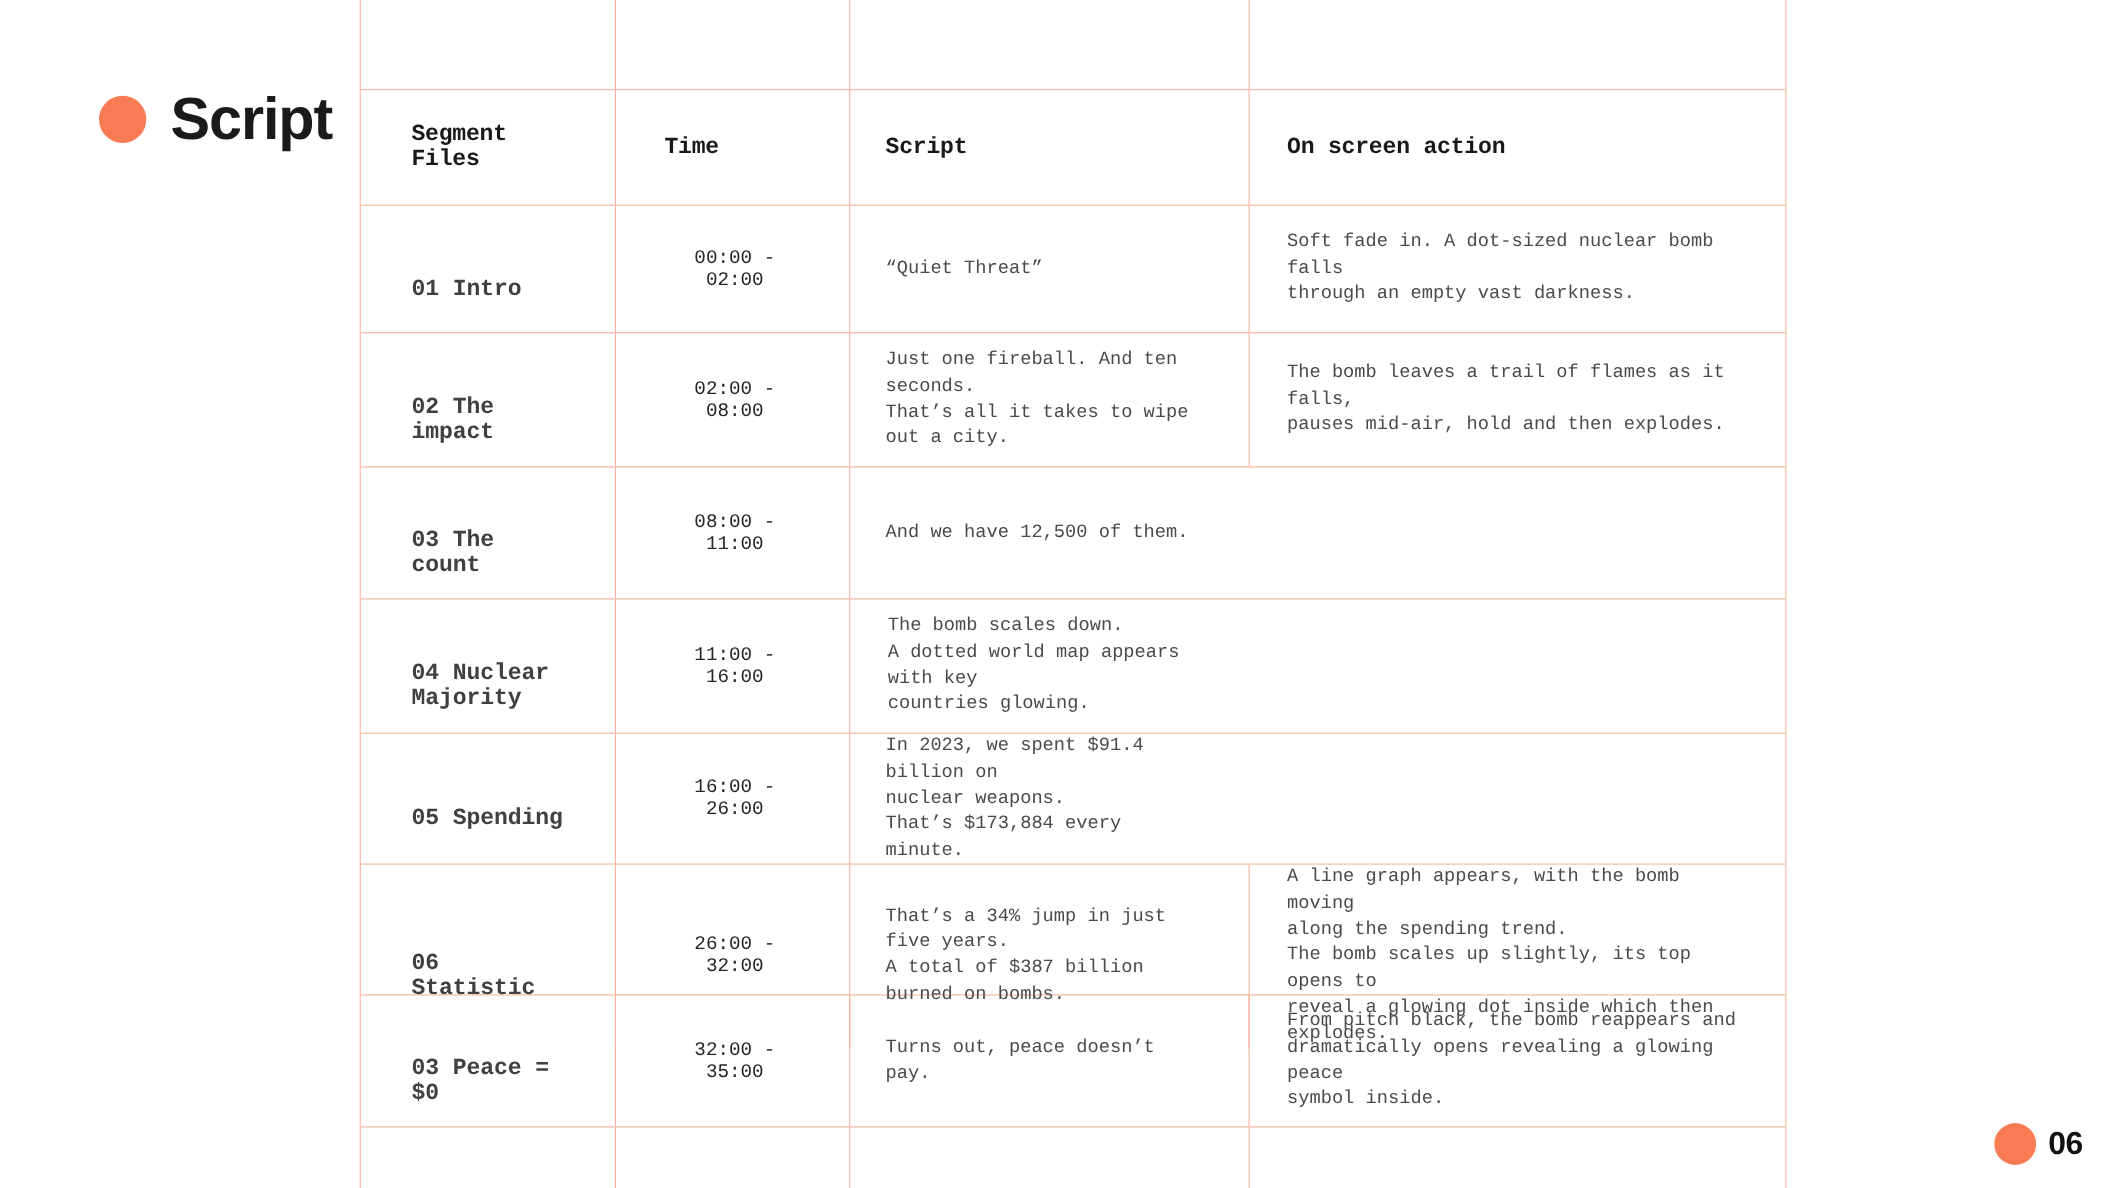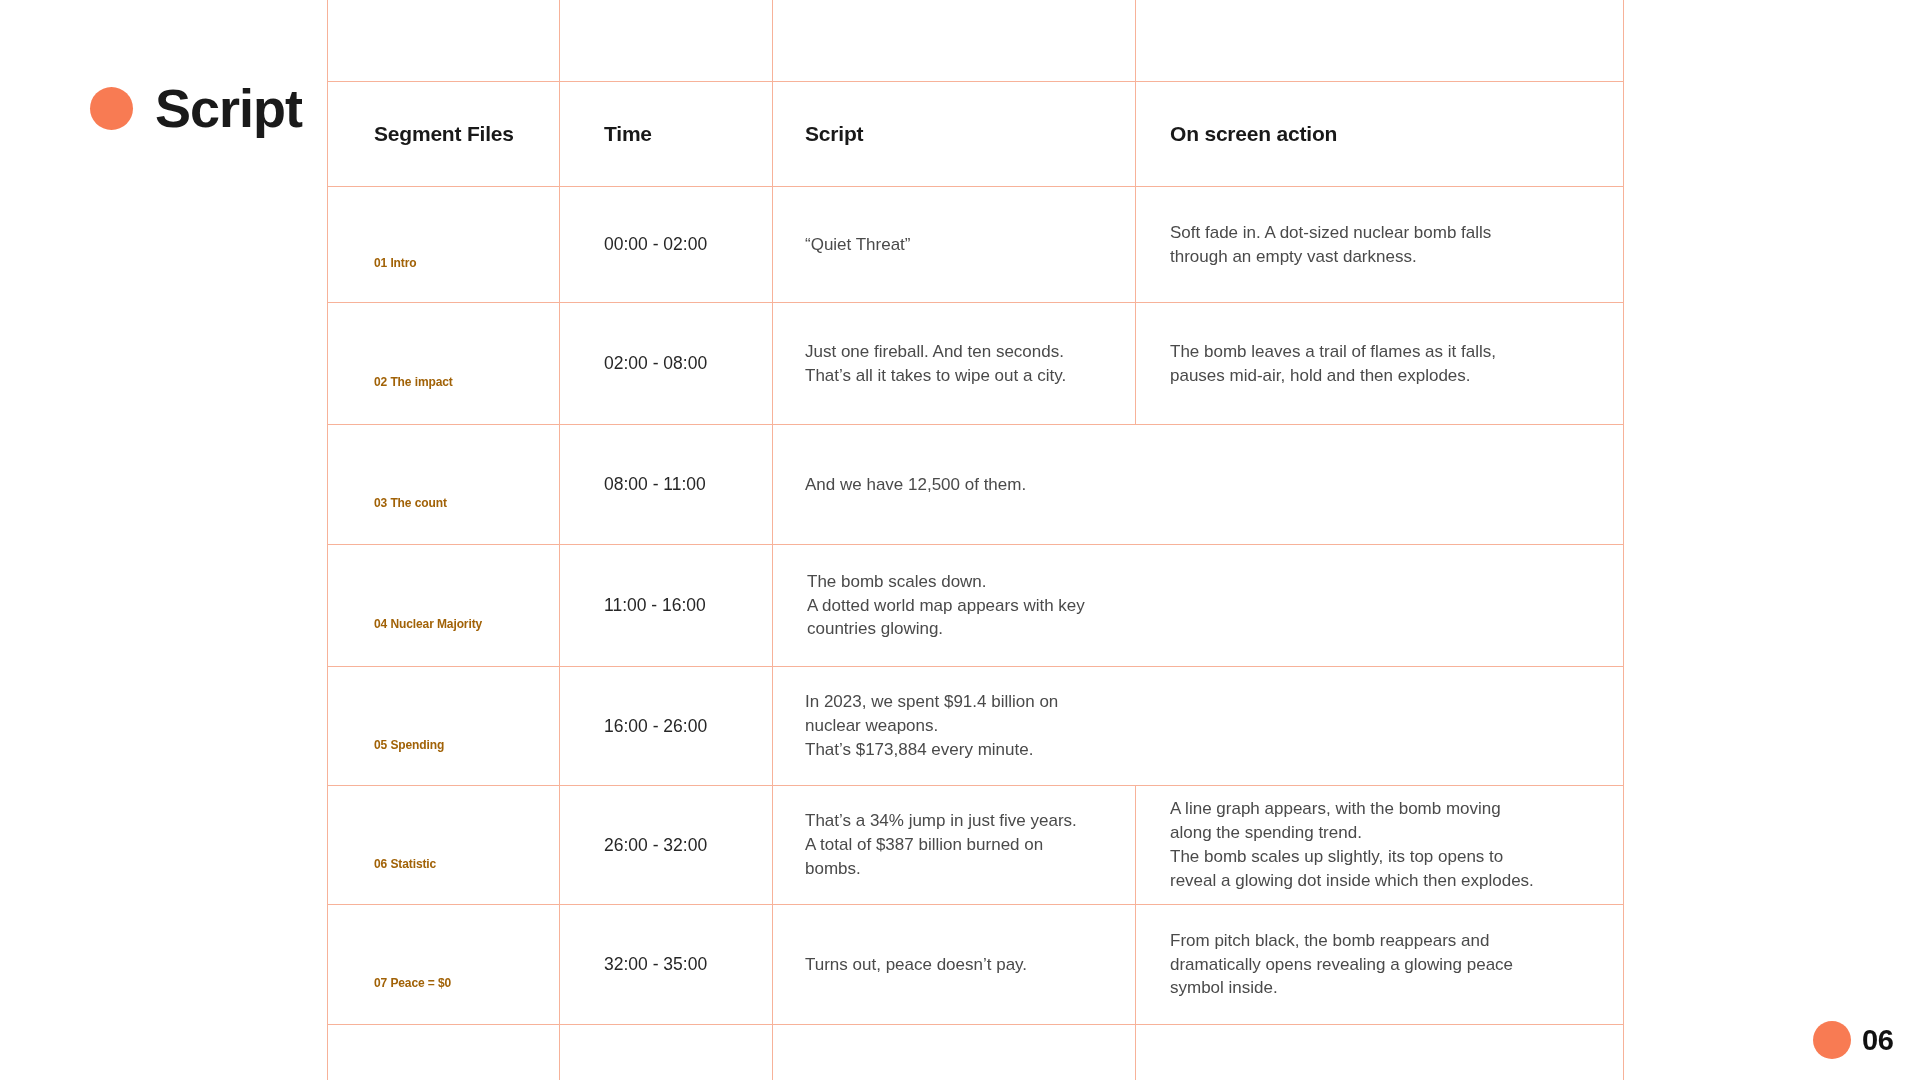--- a/index.html
+++ b/index.html
@@ -45,31 +45,32 @@
   .t-row.r3 { height:120px; }
   .t-row.r4 { height:122px; }
   .t-row.r5 { height:119px; }
   .t-row.r6 { height:119px; }
   .t-row.r7 { height:120px; }
   .t-row.spacer-bottom { height:160px; border-bottom:none; }
 
   .t-cell {
     display:flex; align-items:center;
     padding-right:40px;
+    font-family:Liberation Mono, monospace;
   }
   .t-cell:not(:last-child) { border-right:1px solid #F7B299; }
   .t-cell.c1 { padding-left:46px; }
   .t-cell.c2 { padding-left:44px; }
   .t-cell.c3 { padding-left:32px; }
   .t-cell.c4 { padding-left:34px; }
 
   .header-row .t-cell {
     font-size:21px; font-weight:600; color:#191919; letter-spacing:-0.2px;
   }
-  .seg-text  { font-size:12px; font-weight:700; color:#a16207; letter-spacing:-0.1px;margin-top:37px; }
+  .seg-text  { font-size:21px; font-weight:700; color:#404040; letter-spacing:-0.1px;margin-top:37px; }
   .time-text { font-size:17.5px; font-weight:400; color:#262626;text-align:center; }
   .body-text {
     font-size:17px; font-weight:400; color:#4a4a4a;
     line-height:1.4; white-space:pre-line;
   }
 
   
   .page-marker {
     position:absolute; left:1813px; top:1021px;
     display:flex; align-items:center; gap:11px;
@@ -188,21 +189,21 @@
     <div class="t-cell c4">
         <span class="body-text">A line graph appears, with the bomb moving
 along the spending trend.
 The bomb scales up slightly, its top opens to
 reveal a glowing dot inside which then explodes.</span>
       </div>
   </div>
 
   <div class="t-row r7">
     <div class="t-cell c1">
-        <span class="seg-text">07 Peace = $0</span>
+        <span class="seg-text">03 Peace = $0</span>
       </div>
     <div class="t-cell c2">
         <span class="time-text">32:00 - 35:00</span>
       </div>
     <div class="t-cell c3">
         <span class="body-text">Turns out, peace doesn’t pay.</span>
       </div>
     <div class="t-cell c4">
         <span class="body-text">From pitch black, the bomb reappears and
 dramatically opens revealing a glowing peace

